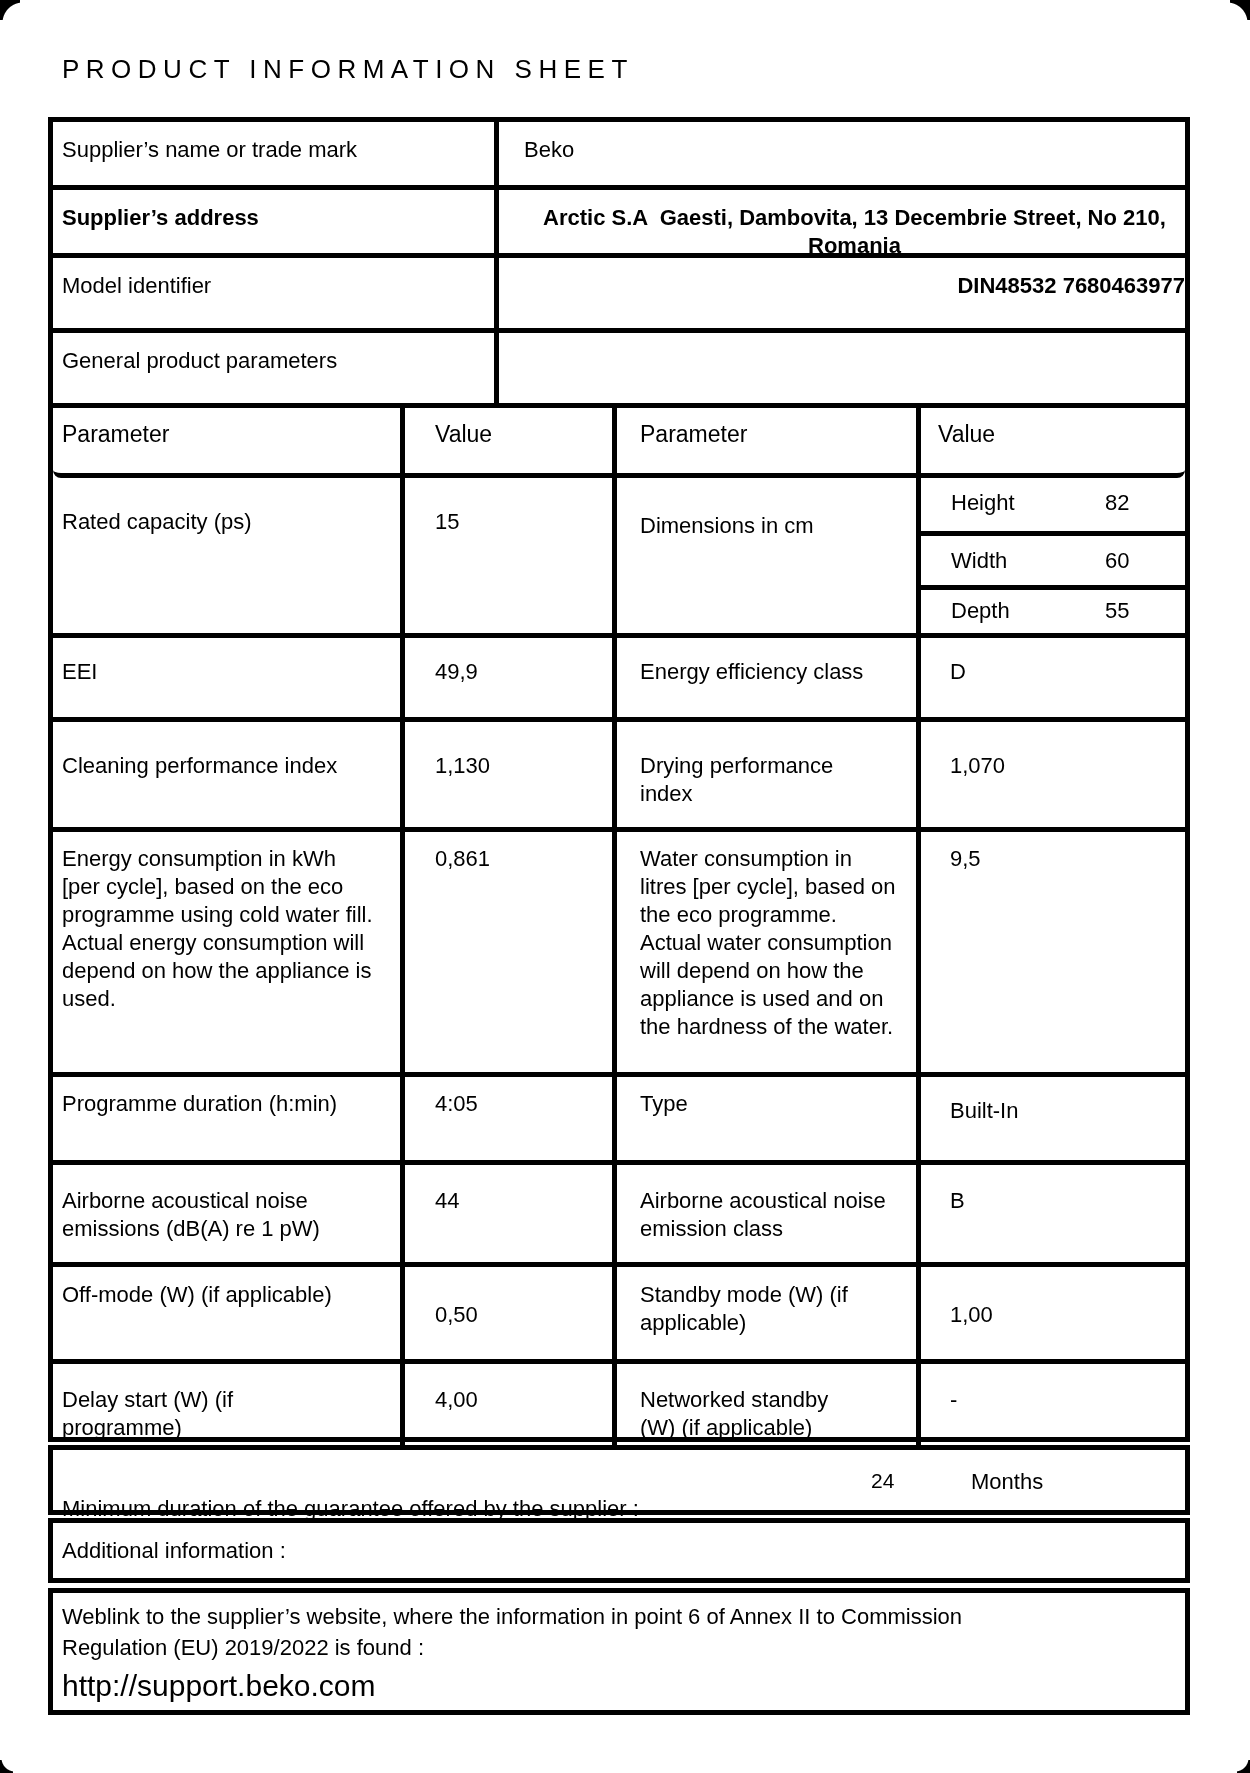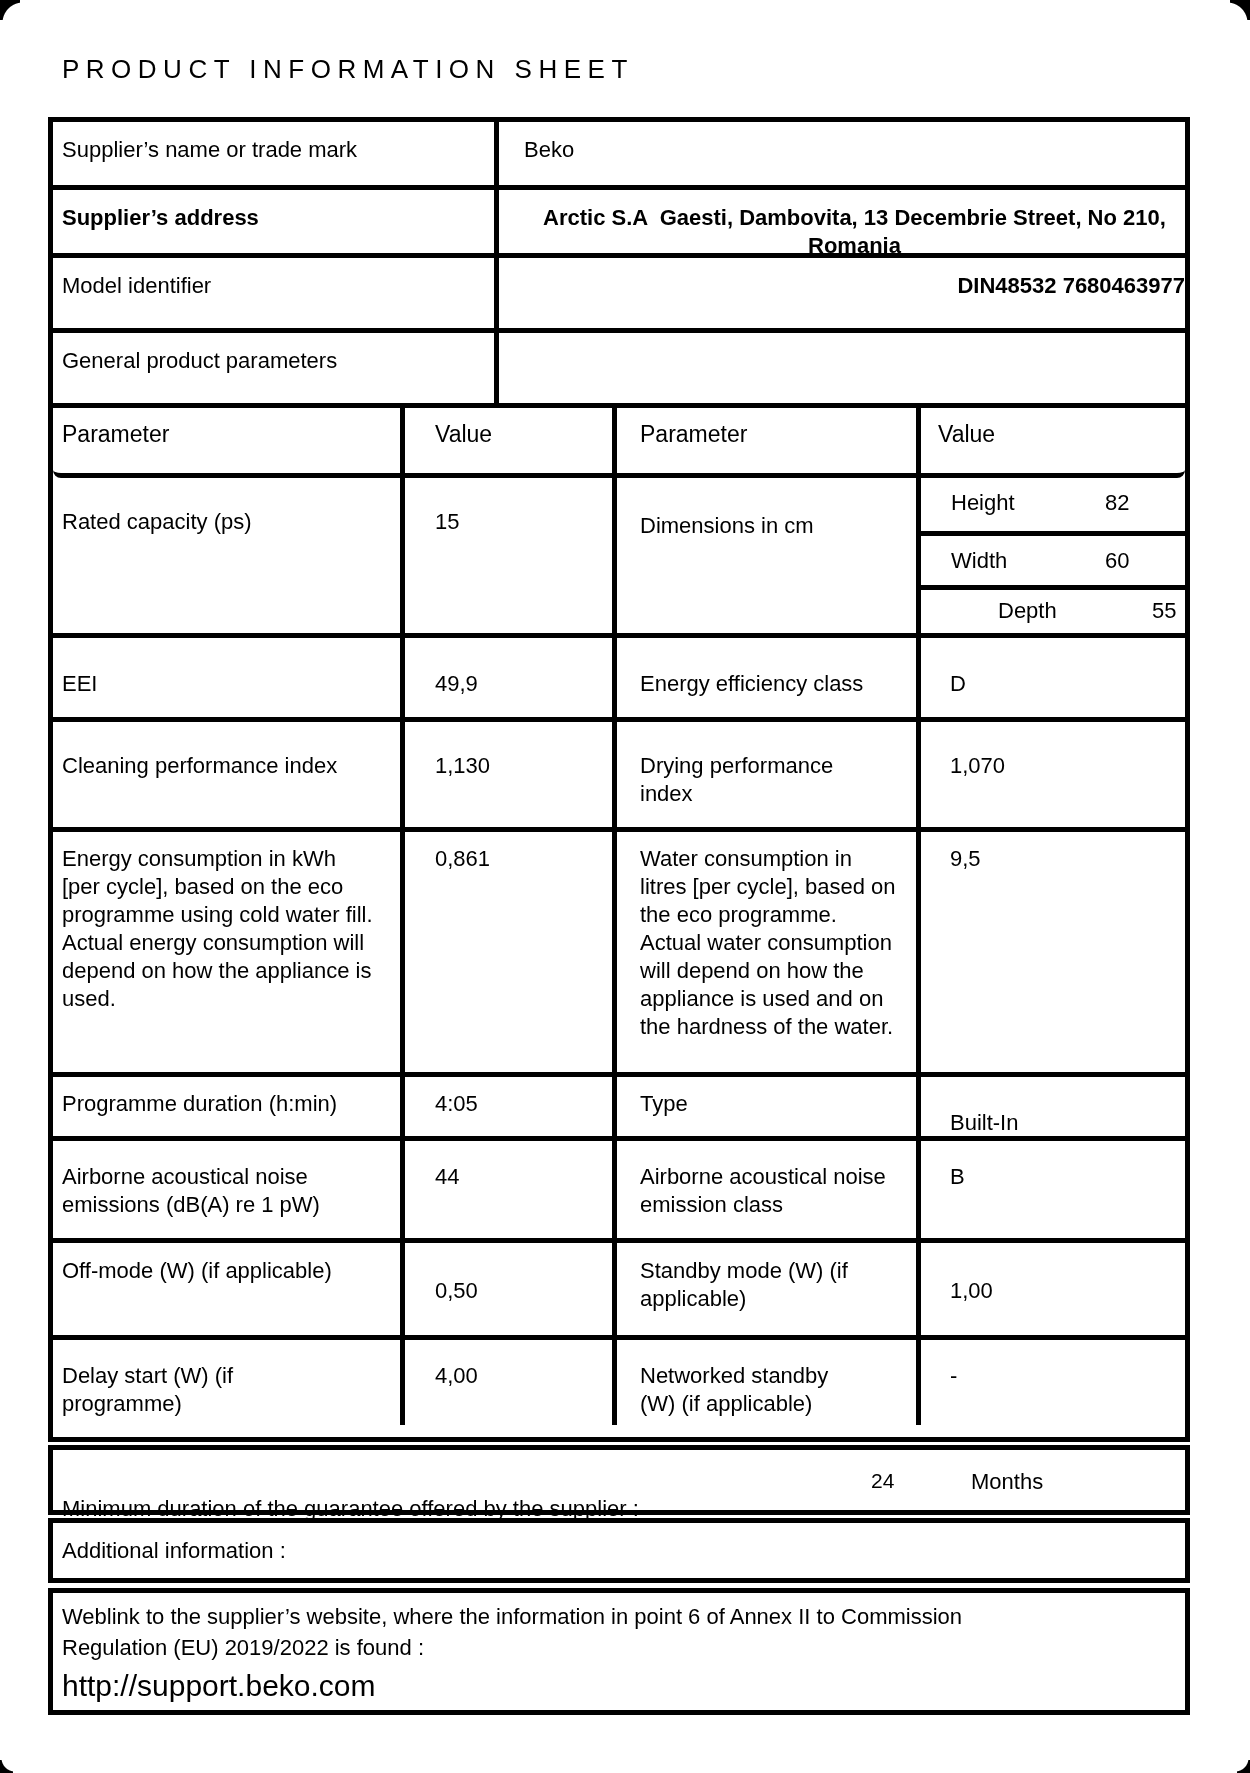--- a/index.html
+++ b/index.html
@@ -37,26 +37,26 @@
   .lbl,.val{display:block;white-space:pre;font-size:22px;line-height:28px;}
   .lbl{padding:14px 0 0 9px;}
   .c3 .lbl{padding-left:23px;}
   .val{padding:14px 0 0 30px;}
   .c4 .val{padding-left:29px;}
   .t1 .c-value .val{padding:14px 0 0 25px;}
   .t1 .val-addr{padding-top:6px;text-align:center;}
   .t1 .val-model{padding-top:12px;font-weight:bold;text-align:right;}
   .hdr{font-size:23px;padding-top:12px;}
 
-  .pt22{padding-top:22px;} .pt24{padding-top:32px;} .pt30{padding-top:30px;}
+  .pt22{padding-top:22px;} .pt24{padding-top:20px;} .pt30{padding-top:30px;}
   .pt34{padding-top:34px;} .pt13{padding-top:13px;}
 
   
   .dimrow{box-sizing:border-box;border-bottom:5px solid #000;position:relative;}
-  .dimrow.last{border-bottom:none;margin-left:47px;}
+  .dimrow.last{border-bottom:none;}
   .dim-name{position:absolute;left:30px;top:12px;font-size:22px;white-space:pre;}
   .dim-val{position:absolute;left:184px;top:12px;font-size:22px;white-space:pre;}
   .dash-val{padding-left:95px;}
 
   
   .gbox .lbl{padding-top:14px;margin-top:31px;}
   .g-val{position:absolute;left:818px;top:19px;font-size:21px;}
   .g-unit{position:absolute;left:918px;top:19px;font-size:22px;}
 
   .abox .lbl{padding-top:14px;}
@@ -208,21 +208,21 @@
 Actual water consumption
 will depend on how the
 appliance is used and on
 the hardness of the water.</span>
     </div>
     <div class="cell c4">
       <span class="val pt13">9,5</span>
     </div>
   </div>
 
-  <div class="row" style="height:64px;">
+  <div class="row" style="height:88px;">
     <div class="cell c1 br">
       <span class="lbl pt13">Programme duration (h:min)</span>
     </div>
     <div class="cell c2 br">
       <span class="val pt13">4:05</span>
     </div>
     <div class="cell c3 br">
       <span class="lbl pt13">Type</span>
     </div>
     <div class="cell c4">

